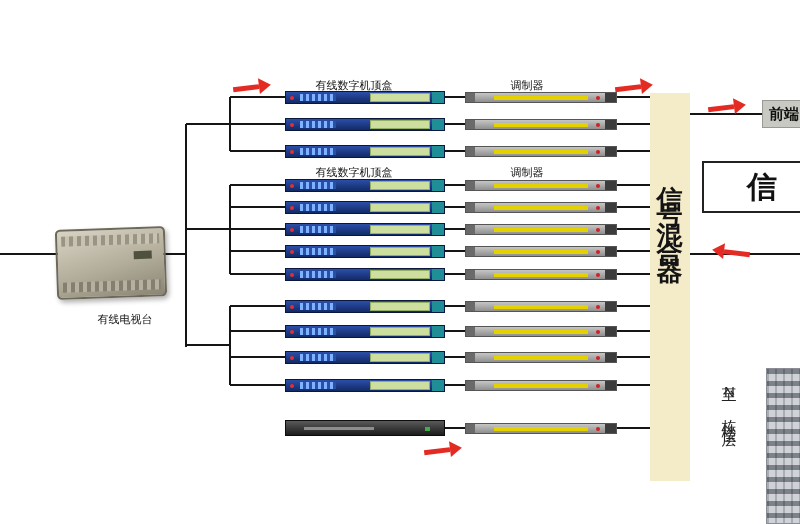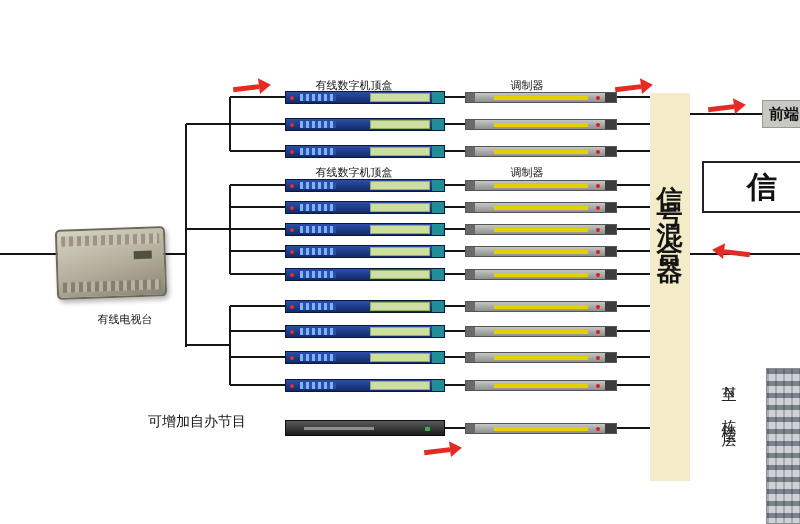--- a/index.html
+++ b/index.html
@@ -293,21 +293,20 @@
     <span class="station-tag"></span>
   </div>
   <div class="lbl center" style="left:80px;top:312px;width:90px;text-align:center;">有线电视台</div>
 
   <div class="lbl center" style="left:295px;top:78px;width:118px;">有线数字机顶盒</div>
   <div class="lbl center" style="left:487px;top:78px;width:80px;">调制器</div>
 
   <div class="lbl center" style="left:295px;top:165px;width:118px;">有线数字机顶盒</div>
   <div class="lbl center" style="left:487px;top:165px;width:80px;">调制器</div>
 
-  <div class="lbl" style="left:148px;top:413px;font-size:14px;">可增加自办节目</div>
 
   <div class="mixer">
     <div class="mixer-label vtext">信号混合器</div>
   </div>
 
   <div class="frontend-box">
     <span>前端</span>
   </div>
 
   <div class="sig-box">

